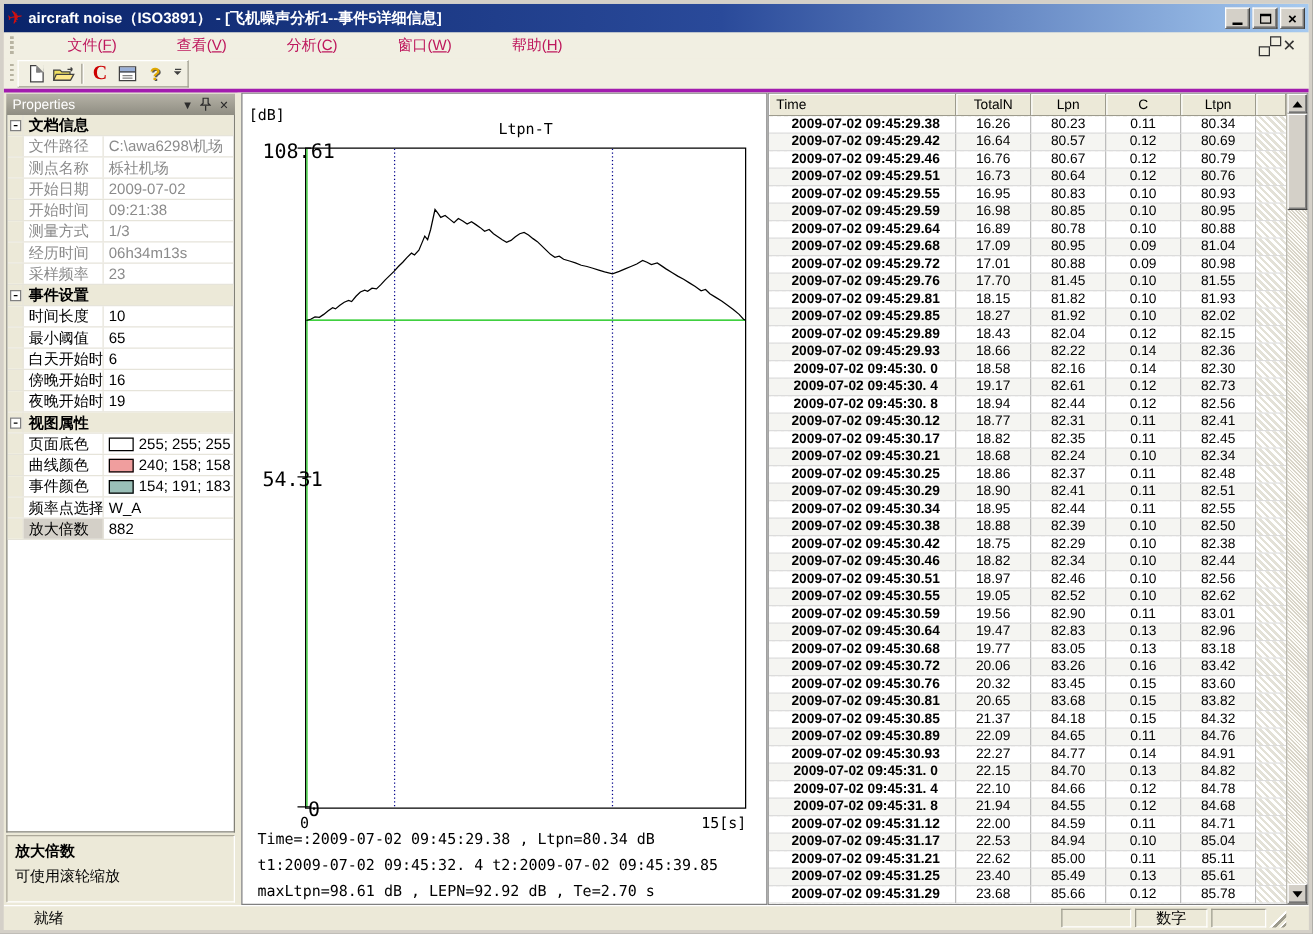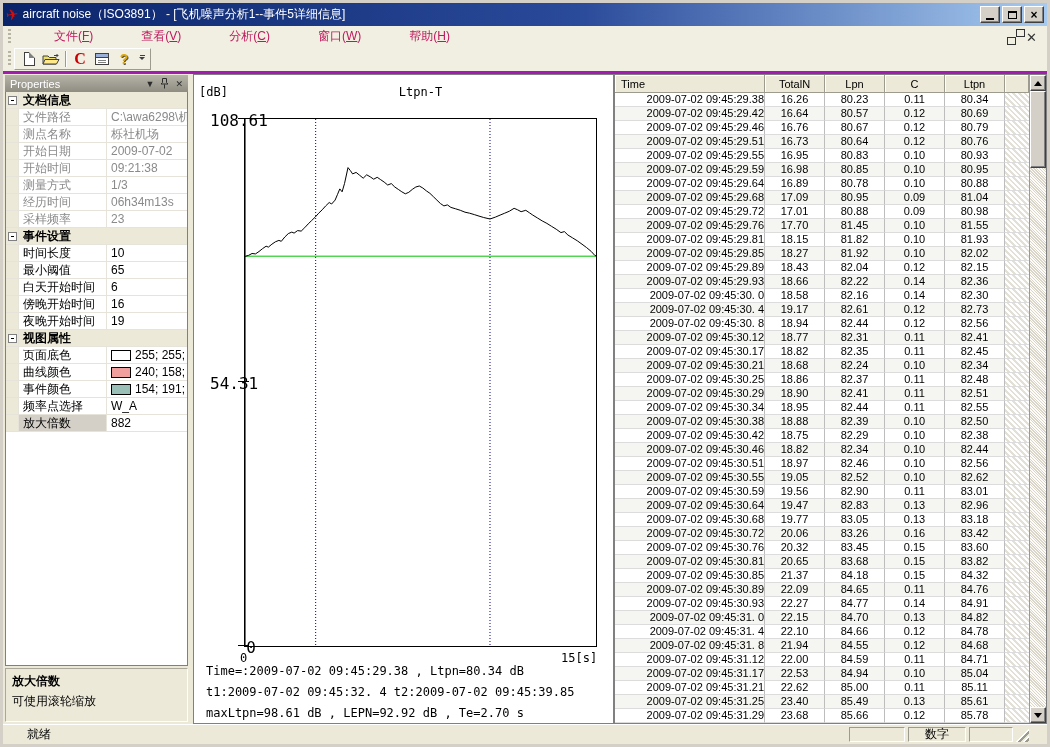--- a/index.html
+++ b/index.html
@@ -3,21 +3,21 @@
 <meta charset="utf-8">
 <style>
   html,body{margin:0;padding:0;background:#9a9a9a;}
   body{width:1050px;height:747px;font-family:"Liberation Sans",sans-serif;-webkit-font-smoothing:none;}
   *{box-sizing:border-box;}
   .window{width:1050px;height:747px;background:#ece9d8;border:3px solid #d4d0c8;outline:1px solid #7b7b7b;position:relative;display:flex;flex-direction:column;overflow:hidden;}
 
   
   .titlebar{height:23px;background:linear-gradient(90deg,#0a246a 0%,#2a4a9a 55%,#a6caf0 100%);display:flex;align-items:center;padding:0 3px;flex:none;}
   .title-icon{color:#d01010;font-size:15px;line-height:15px;margin-right:4px;transform:rotate(-8deg);}
-  .title-text{color:#fff;font-weight:normal;font-size:12px;white-space:nowrap;overflow:hidden;flex:1;}
+  .title-text{color:#fff;font-weight:bold;font-size:12px;white-space:nowrap;overflow:hidden;flex:1;}
   .tbtns{display:flex;gap:2px;}
   .tbtn{width:20px;height:17px;background:#d4d0c8;border:1px solid;border-color:#fff #404040 #404040 #fff;box-shadow:inset -1px -1px 0 #808080;display:flex;align-items:center;justify-content:center;}
   .glyph-min{width:8px;height:2px;background:#000;margin-top:8px;}
   .glyph-max{width:9px;height:8px;border:1px solid #000;border-top-width:2px;}
   .glyph-x{font-size:12px;font-weight:bold;color:#000;line-height:10px;}
 
   
   .menubar{height:21px;display:flex;align-items:center;background:#f1efe2;flex:none;padding-left:2px;}
   .grip{width:3px;height:70%;margin:0 3px;background:repeating-linear-gradient(180deg,#b8b4a2 0 2px,transparent 2px 4px);}
   .menu-item{font-size:12px;padding:13px 8px;color:#be185d;white-space:nowrap;margin-left:32px;}
@@ -51,52 +51,52 @@
   .left-col{width:187px;flex:none;display:flex;flex-direction:column;padding:1px 2px 2px 2px;}
   .props-header{height:17px;flex:none;background:linear-gradient(180deg,#b6b3a7,#8f8d82);color:#fff;font-size:11px;display:flex;align-items:center;padding:0 5px;}
   .props-header .ph-title{flex:1;}
   .ph-ic{color:#2c2c2c;font-size:9px;margin-left:6px;display:flex;align-items:center;}
   .prop-grid{flex:1;background:#fff;border:1px solid #828177;border-top:none;overflow:hidden;font-size:12px;}
   .pgrow{display:flex;height:17px;line-height:16px;border-bottom:1px solid #e6e4da;}
   .pg-gutter{width:13px;flex:none;background:#ece9d8;border-right:1px solid #e6e4da;display:flex;align-items:center;justify-content:center;}
   .collapse-box{width:9px;height:9px;border:1px solid #808080;background:#fff;position:relative;flex:none;}
   .collapse-box::before{content:"";position:absolute;left:2px;top:3px;width:3px;height:1px;background:#000;}
   .pg-sec{flex:1;background:#ece9d8;font-weight:bold;padding-left:4px;color:#000;}
-  .pg-label{width:88px;flex:none;padding-left:4px;border-right:1px solid #e6e4da;overflow:hidden;white-space:nowrap;}
+  .pg-label{width:64px;flex:none;padding-left:4px;border-right:1px solid #e6e4da;overflow:hidden;white-space:nowrap;}
   .pg-value{flex:1;padding-left:4px;overflow:hidden;white-space:nowrap;display:flex;align-items:center;}
   .pgrow.ro .pg-label,.pgrow.ro .pg-value{color:#8a8a8a;}
   .pgrow.sel .pg-label{background:#d4d0c8;}
   .swatch{width:20px;height:11px;border:1px solid #000;margin-right:4px;flex:none;display:inline-block;}
   .desc-box{flex:none;height:54px;margin-top:2px;background:#ece9d8;border:1px solid #aca899;border-right-color:#fff;border-bottom-color:#fff;padding:4px 6px;font-size:12px;}
   .desc-title{font-weight:bold;margin-bottom:3px;}
 
   .vsplit{width:3px;flex:none;background:#ece9d8;}
 
   
   .chart-panel{width:421px;flex:none;background:#fff;border:1px solid #808080;position:relative;font-family:"DejaVu Sans Mono",monospace;font-size:12px;overflow:hidden;}
   .plot-box{position:absolute;left:50px;top:43px;width:353px;height:529px;border:1px solid #000;}
   .chart-unit{position:absolute;left:5px;top:10px;}
-  .chart-title{position:absolute;left:50px;width:353px;top:10px;text-align:center;}
+  .chart-title{position:absolute;left:50px;width:353px;top:21px;text-align:center;}
   .ylabel{position:absolute;width:46px;left:16px;text-align:right;font-size:16px;}
   .ytick{position:absolute;left:44px;width:11px;height:1px;background:#000;}
   .xlabel{position:absolute;top:576px;font-size:12px;}
   .chart-footer{position:absolute;left:12px;top:586px;line-height:21px;white-space:pre;}
 
   
   .table-panel{flex:1;display:flex;background:#fff;border:1px solid #808080;overflow:hidden;}
   .grid{flex:1;display:flex;flex-direction:column;overflow:hidden;font-size:11px;}
   .ghead{display:flex;height:18px;flex:none;background:#ece9d8;}
   .ghead .hcell{border-right:1px solid #9d9b8d;border-bottom:1px solid #9d9b8d;box-shadow:inset 1px 1px 0 #fff;display:flex;align-items:center;justify-content:center;font-size:11px;}
   .ghead .hcell.time{justify-content:flex-start;padding-left:6px;}
   .gbody{flex:1;overflow:hidden;position:relative;
          background:repeating-linear-gradient(45deg,#ffffff 0 2px,#e3e1d7 2px 4px);}
   .trow{display:flex;height:14px;line-height:13px;background:#fff;}
   .trow:nth-child(even){background:#f5f5f2;}
   .tcell{border-right:1px solid #bdbdbd;border-bottom:1px solid #dcdcdc;text-align:center;overflow:hidden;white-space:nowrap;}
-  .tcell.time{text-align:right;padding-left:6px;}
+  .tcell.time{text-align:center;padding-left:6px;font-weight:bold;}
   .tcell.fill{flex:1;border-right:none;background:repeating-linear-gradient(45deg,#ffffff 0 2px,#e3e1d7 2px 4px);}
   .c-time{width:150px;flex:none;}
   .c-num{width:60px;flex:none;}
 
   
   .vsb{width:17px;flex:none;display:flex;flex-direction:column;border-left:1px solid #9d9b8d;}
   .sb-btn{height:16px;flex:none;background:#d4d0c8;border:1px solid;border-color:#fff #404040 #404040 #fff;box-shadow:inset -1px -1px 0 #808080;display:flex;align-items:center;justify-content:center;}
   .arr-up{width:0;height:0;border:4px solid transparent;border-bottom:5px solid #000;margin-top:-4px;}
   .arr-dn{width:0;height:0;border:4px solid transparent;border-top:5px solid #000;margin-bottom:-4px;}
   .sb-thumb{height:77px;flex:none;background:#d4d0c8;border:1px solid;border-color:#fff #404040 #404040 #fff;box-shadow:inset -1px -1px 0 #808080;}

